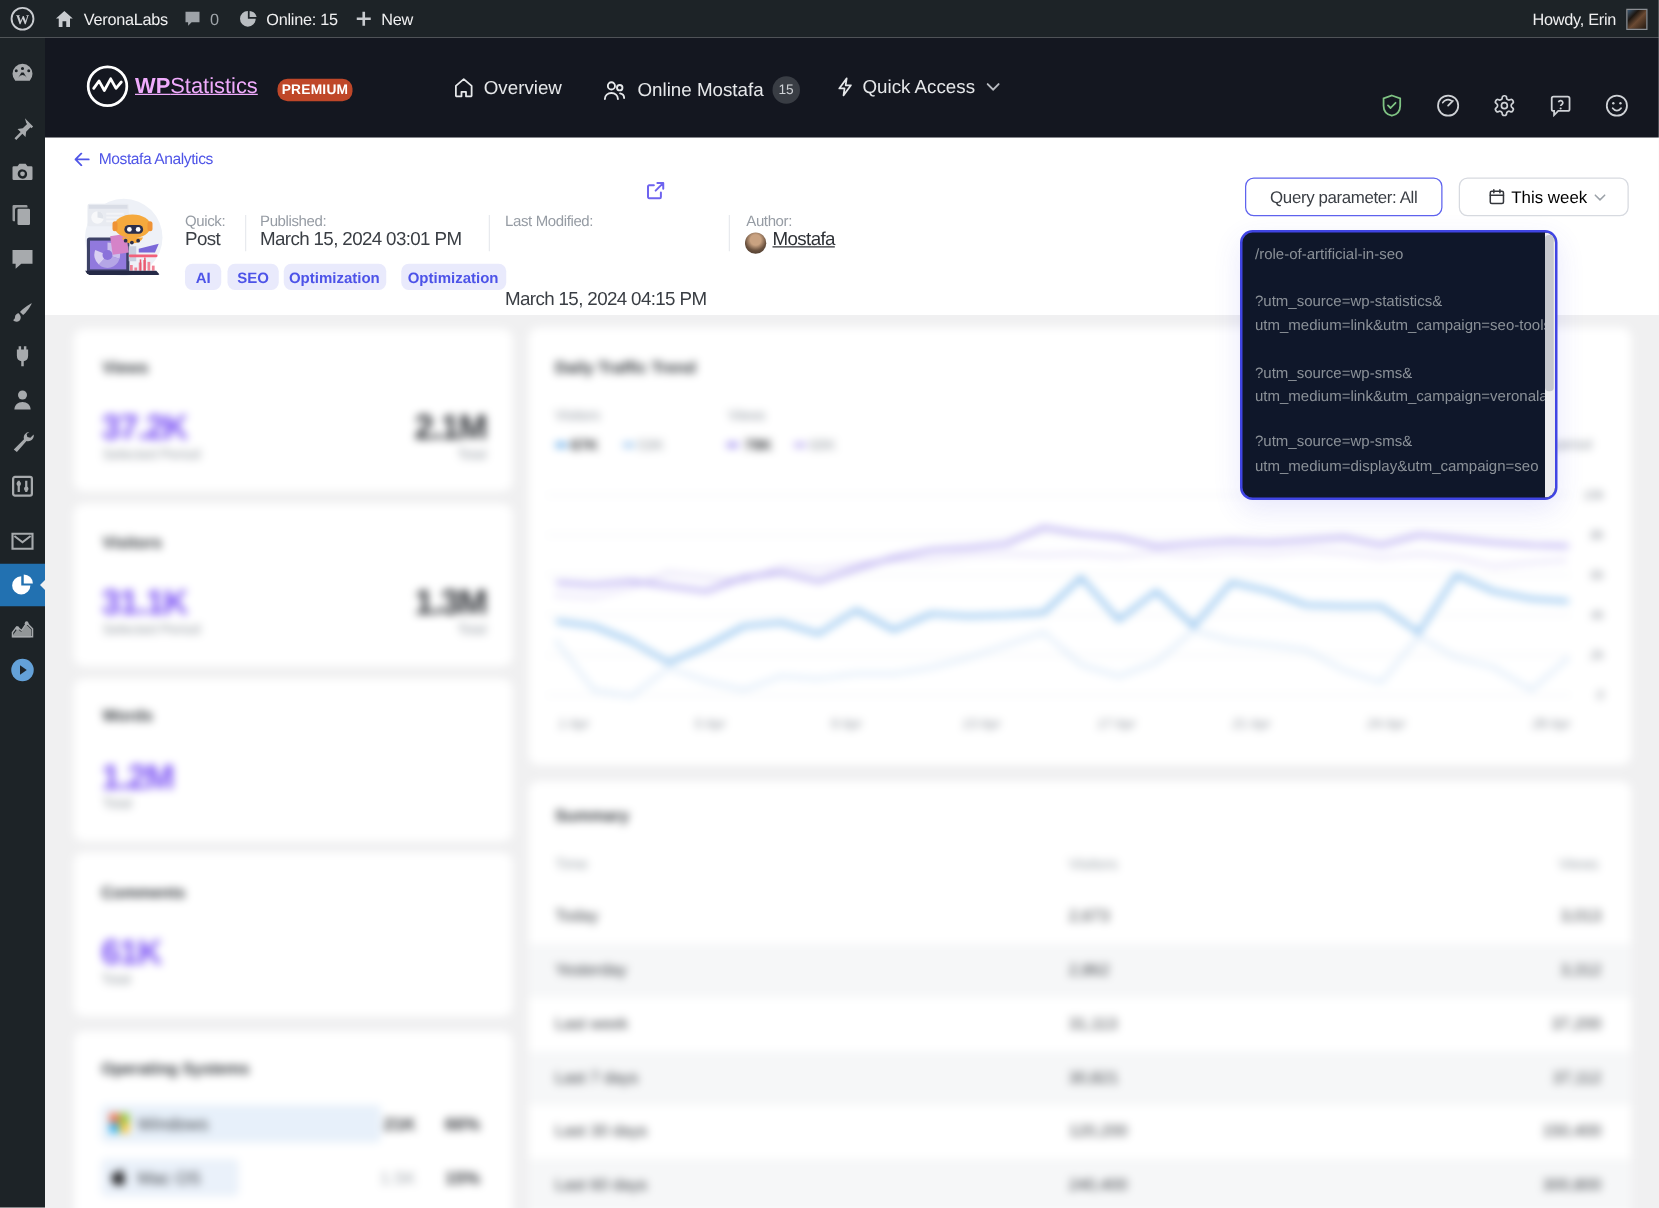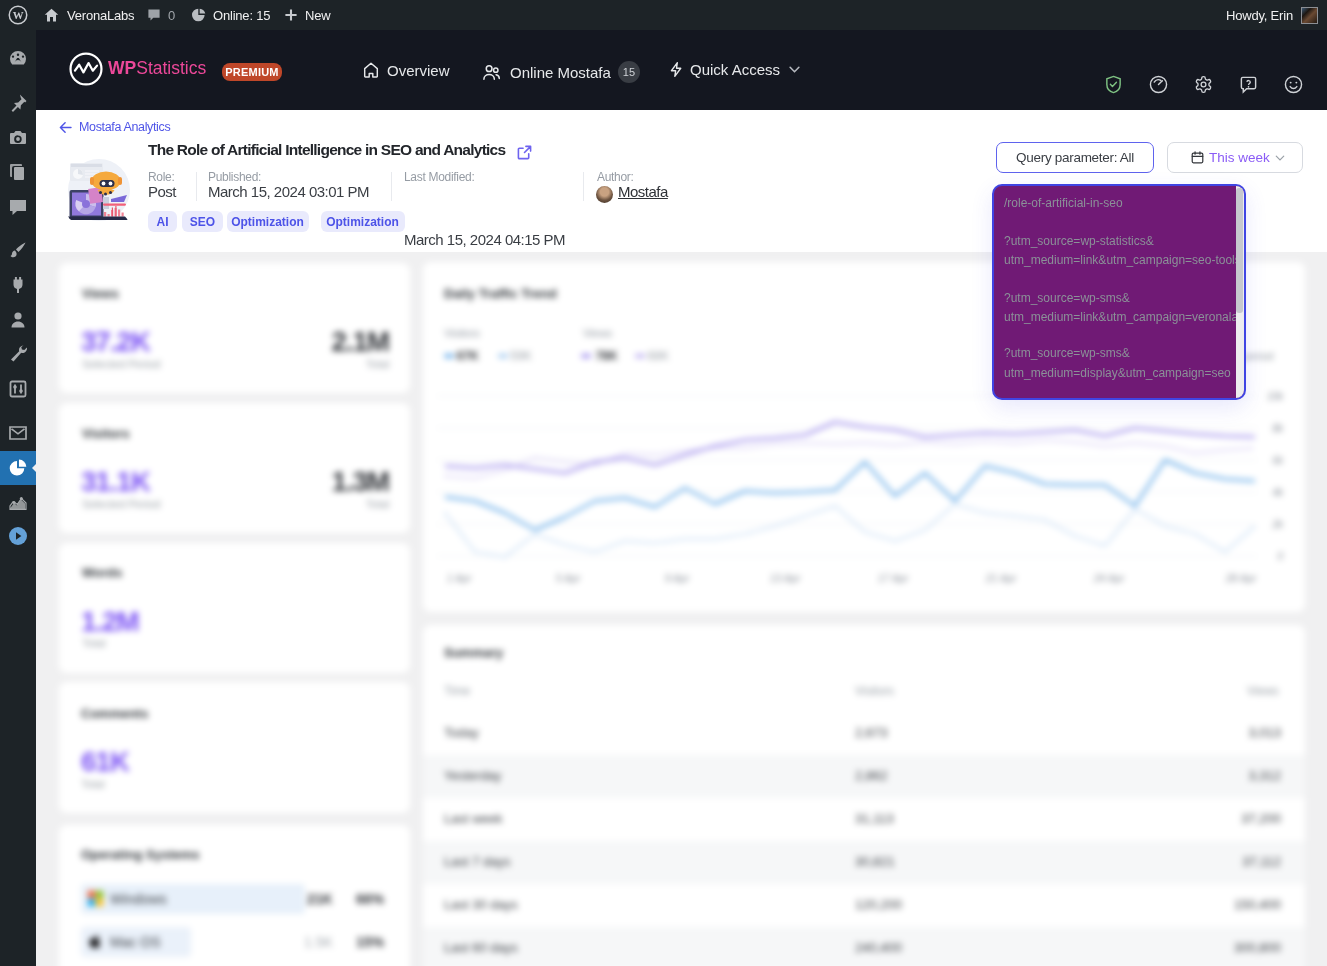--- a/index.html
+++ b/index.html
@@ -36,22 +36,22 @@
   .trow { position:absolute; left:0; width:882px; height:43px; }
   .trow.alt { background:#f6f7f8; }
   .tcell { position:absolute; top:13px; font-size:13px; color:#3c4046; }
   .thead { position:absolute; font-size:12px; color:#99a0a7; }
   
   #qbtn { position:absolute; left:996px; top:142px; width:158px; height:31px; background:#fff;
      border:1.5px solid #5f63ee; border-radius:7px; z-index:30; display:flex; align-items:center; justify-content:center;
      font-size:13.5px; color:#3a3e44; letter-spacing:-0.3px; }
   #wbtn { position:absolute; left:1167px; top:142px; width:136px; height:31px; background:#fff;
      border:1px solid #d7dae0; border-radius:7px; z-index:30; display:flex; align-items:center;
-     font-size:13.5px; color:#8b5cf6; }
-  #dropdown { position:absolute; left:992px; top:184px; width:253.5px; height:216px; background:#701a75;
+     font-size:13.5px; color:#000000; }
+  #dropdown { position:absolute; left:992px; top:184px; width:253.5px; height:216px; background:#0f172a;
      border:2px solid #4045e3; border-radius:10px; z-index:40; overflow:hidden;
      box-shadow:0 8px 22px rgba(64,69,227,0.12); }
   .dline { position:absolute; left:10px; width:232px; font-size:12px; line-height:14px; color:#8b9198;
      white-space:nowrap; overflow:hidden; }
 </style>
 </head>
 <body>
 <div id="root" style="position:relative;width:1327px;height:966px;will-change:transform;">
 
 <div id="adminbar">
@@ -151,21 +151,21 @@
           <path d="M8 6.2 13.4 10 8 13.8z" fill="#1d2327"></path>
         </svg></div>
 </div>
 
 <div id="phead">
 
   <svg class="abs" style="left:33px;top:22px;" width="34" height="34" viewBox="0 0 40 40">
     <circle cx="20" cy="20" r="18.2" fill="none" stroke="#fff" stroke-width="2.6"></circle>
     <path d="M7 22 l5-7 5 9 6-11 5 9 5-6" fill="none" stroke="#fff" stroke-width="2.6" stroke-linecap="round" stroke-linejoin="round"></path>
   </svg>
-  <div class="abs" style="left:72px;top:28px;font-size:17.5px;color:#ec4899;"><b>WP</b><span style="font-weight:400;">Statistics</span></div>
+  <div class="abs" style="left:72px;top:28px;font-size:17.5px;color:#f0abfc;text-decoration:underline;"><b>WP</b><span style="font-weight:400;">Statistics</span></div>
   <div class="abs" style="left:186px;top:33px;width:60px;height:18px;background:#bf4729;border-radius:8px;font-size:11px;font-weight:bold;color:#fff;letter-spacing:0.2px;display:flex;align-items:center;justify-content:center;">PREMIUM</div>
 
   <div class="nav-item" style="left:326px;top:31px;">
     <svg width="18" height="18" viewBox="0 0 20 20" fill="none" stroke="#e6e8ea" stroke-width="1.6" stroke-linejoin="round">
           <path d="M3 8.5 10 2.5l7 6V17a.8.8 0 0 1-.8.8H12v-4H8v4H3.8A.8.8 0 0 1 3 17z"></path>
         </svg>
     <span style="margin-left:7px;">Overview</span>
   </div>
   <div class="nav-item" style="left:446px;top:31px;">
     <svg width="19" height="19" viewBox="0 0 20 20" fill="none" stroke="#e6e8ea" stroke-width="1.6" stroke-linecap="round">
@@ -261,27 +261,26 @@
           <rect x="47.5" y="53" width="2.2" height="8.5"></rect>
       <rect x="51" y="54.5" width="2.2" height="7"></rect>
           <rect x="54.5" y="57.5" width="2.2" height="4"></rect>
     </g>
     <rect x="44.8" y="52.5" width="1.2" height="9" fill="#e8566e"></rect>
         <rect x="48.3" y="51" width="1.2" height="10.5" fill="#e8566e"></rect>
 
     <path d="M1 61.5 H58 L61 65 H3z" fill="#252a47"></path>
   </svg>
 
-  <div class="abs" style="left:112px;top:31px;font-size:15.5px;font-weight:bold;color:#23262b;letter-spacing:-0.75px;">The Role of Artificial Intelligence in SEO and Analytics</div>
   <svg class="abs" style="left:481px;top:35px;" width="15" height="15" viewBox="0 0 16 16" fill="none" stroke="#6e63ef" stroke-width="1.7" stroke-linecap="round" stroke-linejoin="round">
         <path d="M12.5 9.5v4a1 1 0 0 1-1 1h-9a1 1 0 0 1-1-1v-9a1 1 0 0 1 1-1h4"></path>
         <path d="M9.5 1.5h5v5M14 2 8 8"></path>
       </svg>
 
-  <div class="metalabel" style="left:112px;">Role:</div>
+  <div class="metalabel" style="left:112px;">Quick:</div>
   <div class="metaval" style="left:112px;">Post</div>
   <div class="metasep" style="left:159.5px;"></div>
   <div class="metalabel" style="left:172px;">Published:</div>
   <div class="metaval" style="left:172px;">March 15, 2024 03:01 PM</div>
   <div class="metasep" style="left:355px;"></div>
   <div class="metalabel" style="left:368px;">Last Modified:</div>
   <div class="metaval" style="left:368px;margin-top:48px;">March 15, 2024 04:15 PM</div>
   <div class="metasep" style="left:547px;"></div>
   <div class="metalabel" style="left:561px;">Author:</div>
   <div class="abs" style="left:560px;top:76px;width:17px;height:17px;border-radius:50%;background:radial-gradient(circle at 50% 35%,#c9a281 30%,#6c5340 60%,#3a2e24 100%);"></div>

